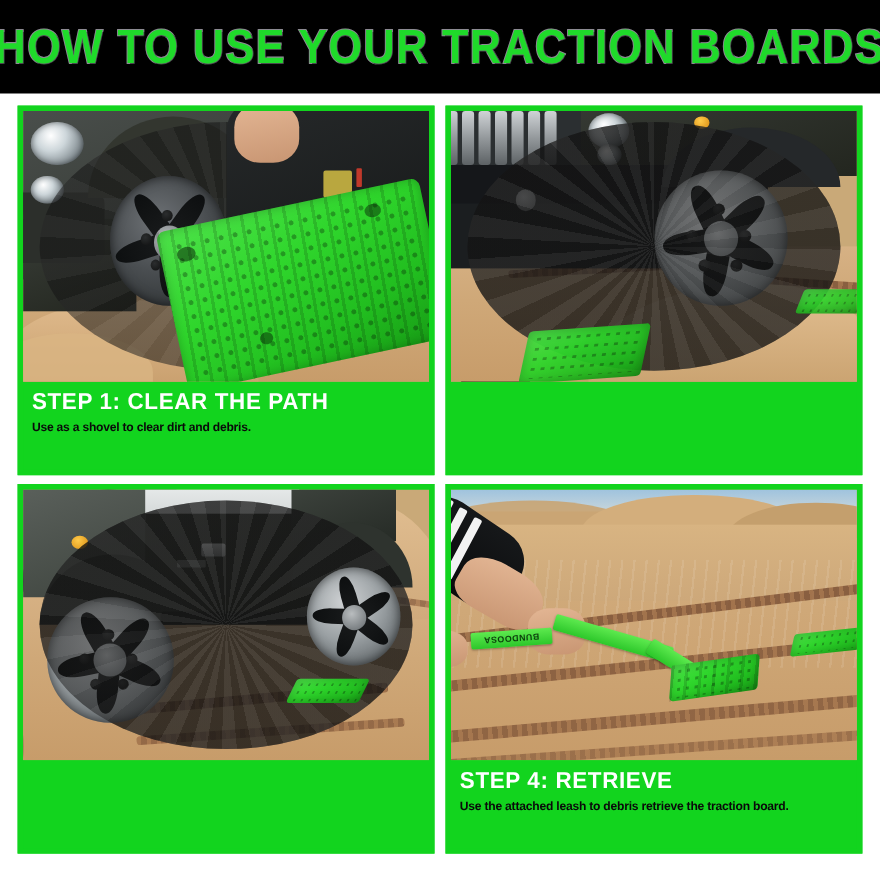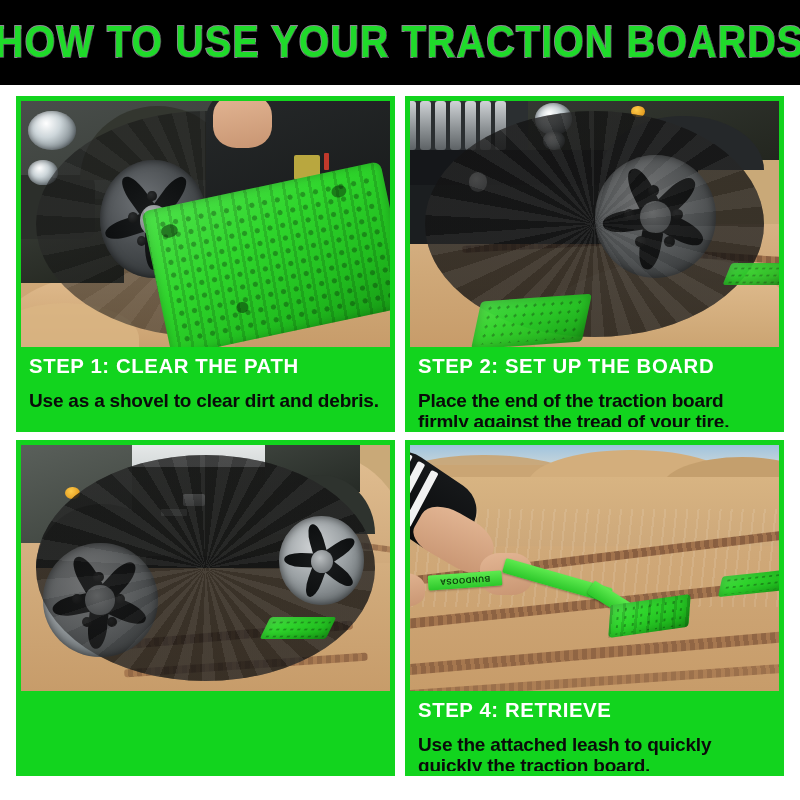--- a/index.html
+++ b/index.html
@@ -70,24 +70,24 @@
     line-height:25px;
     letter-spacing:0.6px;
     transform:scaleX(0.97);
     transform-origin:left center;
     white-space:nowrap;
     text-transform:uppercase;
   }
   .step-body {
     color:#0a0a0a;
     font-weight:bold;
-    font-size:19px;
+    font-size:11px;
     line-height:20.5px;
     letter-spacing:-0.2px;
-    margin-top:13px;
+    margin-top:1px;
   }
 
   
   .layer { position:absolute; }
 
   .sand {
     left:-5%; bottom:0; width:110%;
     background:linear-gradient(#d6b184 0%, #cfa878 40%, #c79c6a 100%);
   }
   .sky {
@@ -299,24 +299,20 @@
 
         <div class="tire" style="left:-8%;top:44%;width:22%;height:34%;"></div>
 
         <div class="layer board" style="left:18%;top:80%;width:30%;height:19%;transform:rotate(-4deg) skewX(-16deg);border-radius:4px;opacity:.95;">
           <div class="board-studs" style="background-size:9px 9px;"></div>
         </div>
         <div class="layer board" style="right:-2%;top:66%;width:16%;height:9%;transform:skewX(-22deg);border-radius:3px;opacity:.9;">
           <div class="board-studs" style="background-size:7px 7px;"></div>
         </div>
       </div>
-      <div class="caption">
-        <div class="step-head">STEP 2: SET UP THE BOARD</div>
-        <div class="step-body">Place the end of the traction board firmly against the tread of your tire.</div>
-      </div>
     </div>
 
     <div class="panel">
       <div class="photo">
         <div class="layer sand" style="height:62%;"></div>
         <div class="layer" style="right:-6%;top:4%;width:46%;height:44%;background:linear-gradient(#e0bd90,#d0aa7c);border-radius:50% 50% 0 0/100% 100% 0 0;"></div>
 
         <div class="layer track" style="left:18%;top:76%;width:72%;height:9px;transform:rotate(-5deg);"></div>
         <div class="layer track" style="left:28%;top:88%;width:66%;height:8px;transform:rotate(-4deg);opacity:.7;"></div>
         <div class="layer track" style="right:-4%;top:40%;width:22%;height:6px;transform:rotate(8deg);opacity:.65;"></div>
@@ -404,18 +400,18 @@
           <div class="board-studs" style="background-size:8px 8px;"></div>
           <div class="board-ribs"></div>
         </div>
 
         <div class="layer board" style="right:-4%;top:52%;width:20%;height:8%;transform:rotate(-6deg) skewX(-18deg);border-radius:3px;">
           <div class="board-studs" style="background-size:7px 7px;"></div>
         </div>
       </div>
       <div class="caption">
         <div class="step-head">STEP 4: RETRIEVE</div>
-        <div class="step-body">Use the attached leash to quickly quickly the traction board.</div>
+        <div class="step-body">Use the attached leash to debris retrieve the traction board.</div>
       </div>
     </div>
 
   </div>
 </div>
 
 </body></html>

